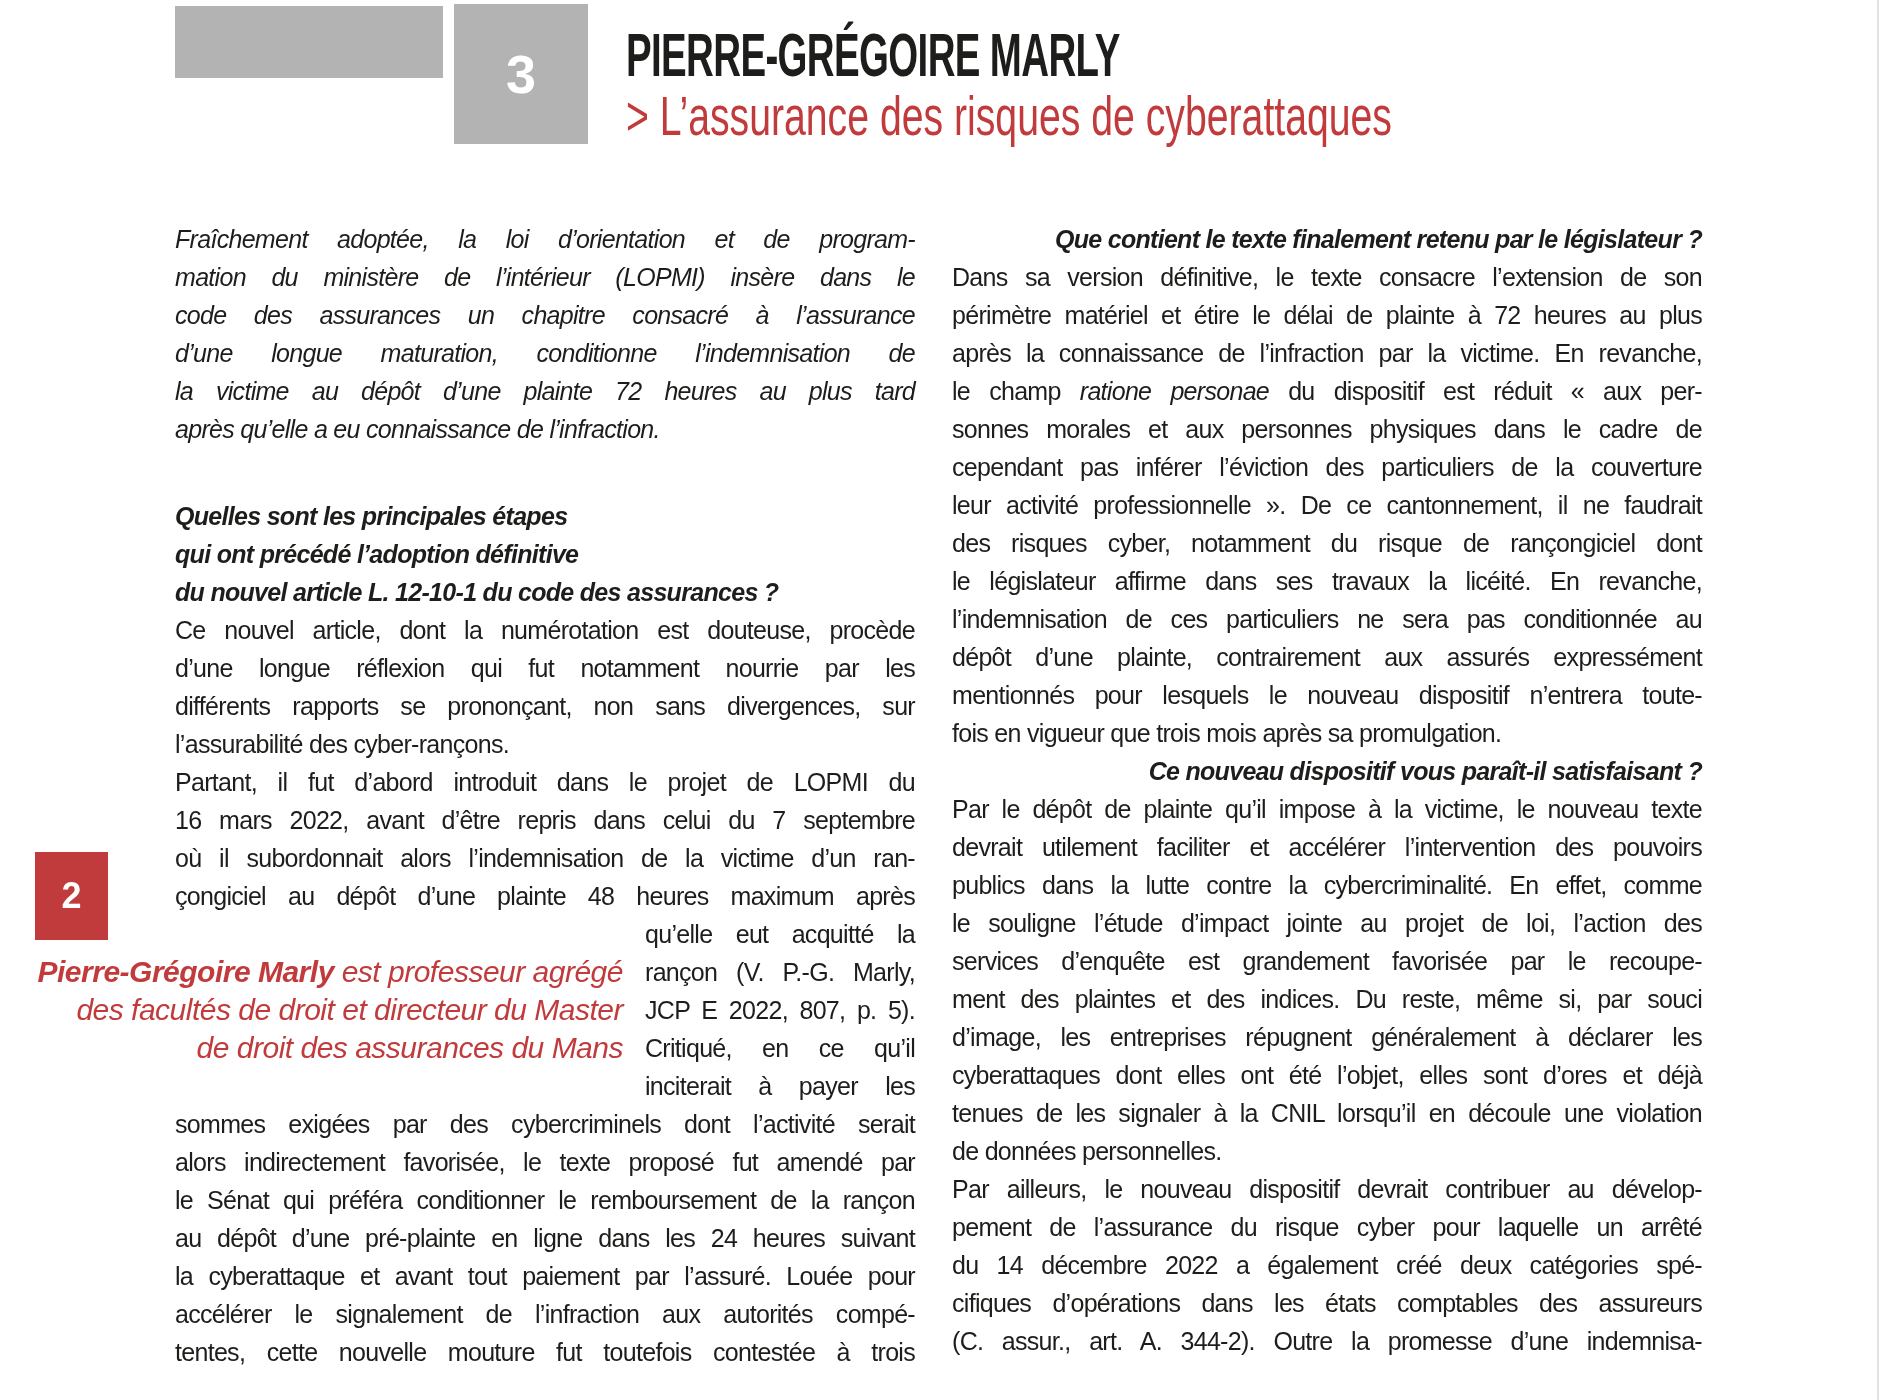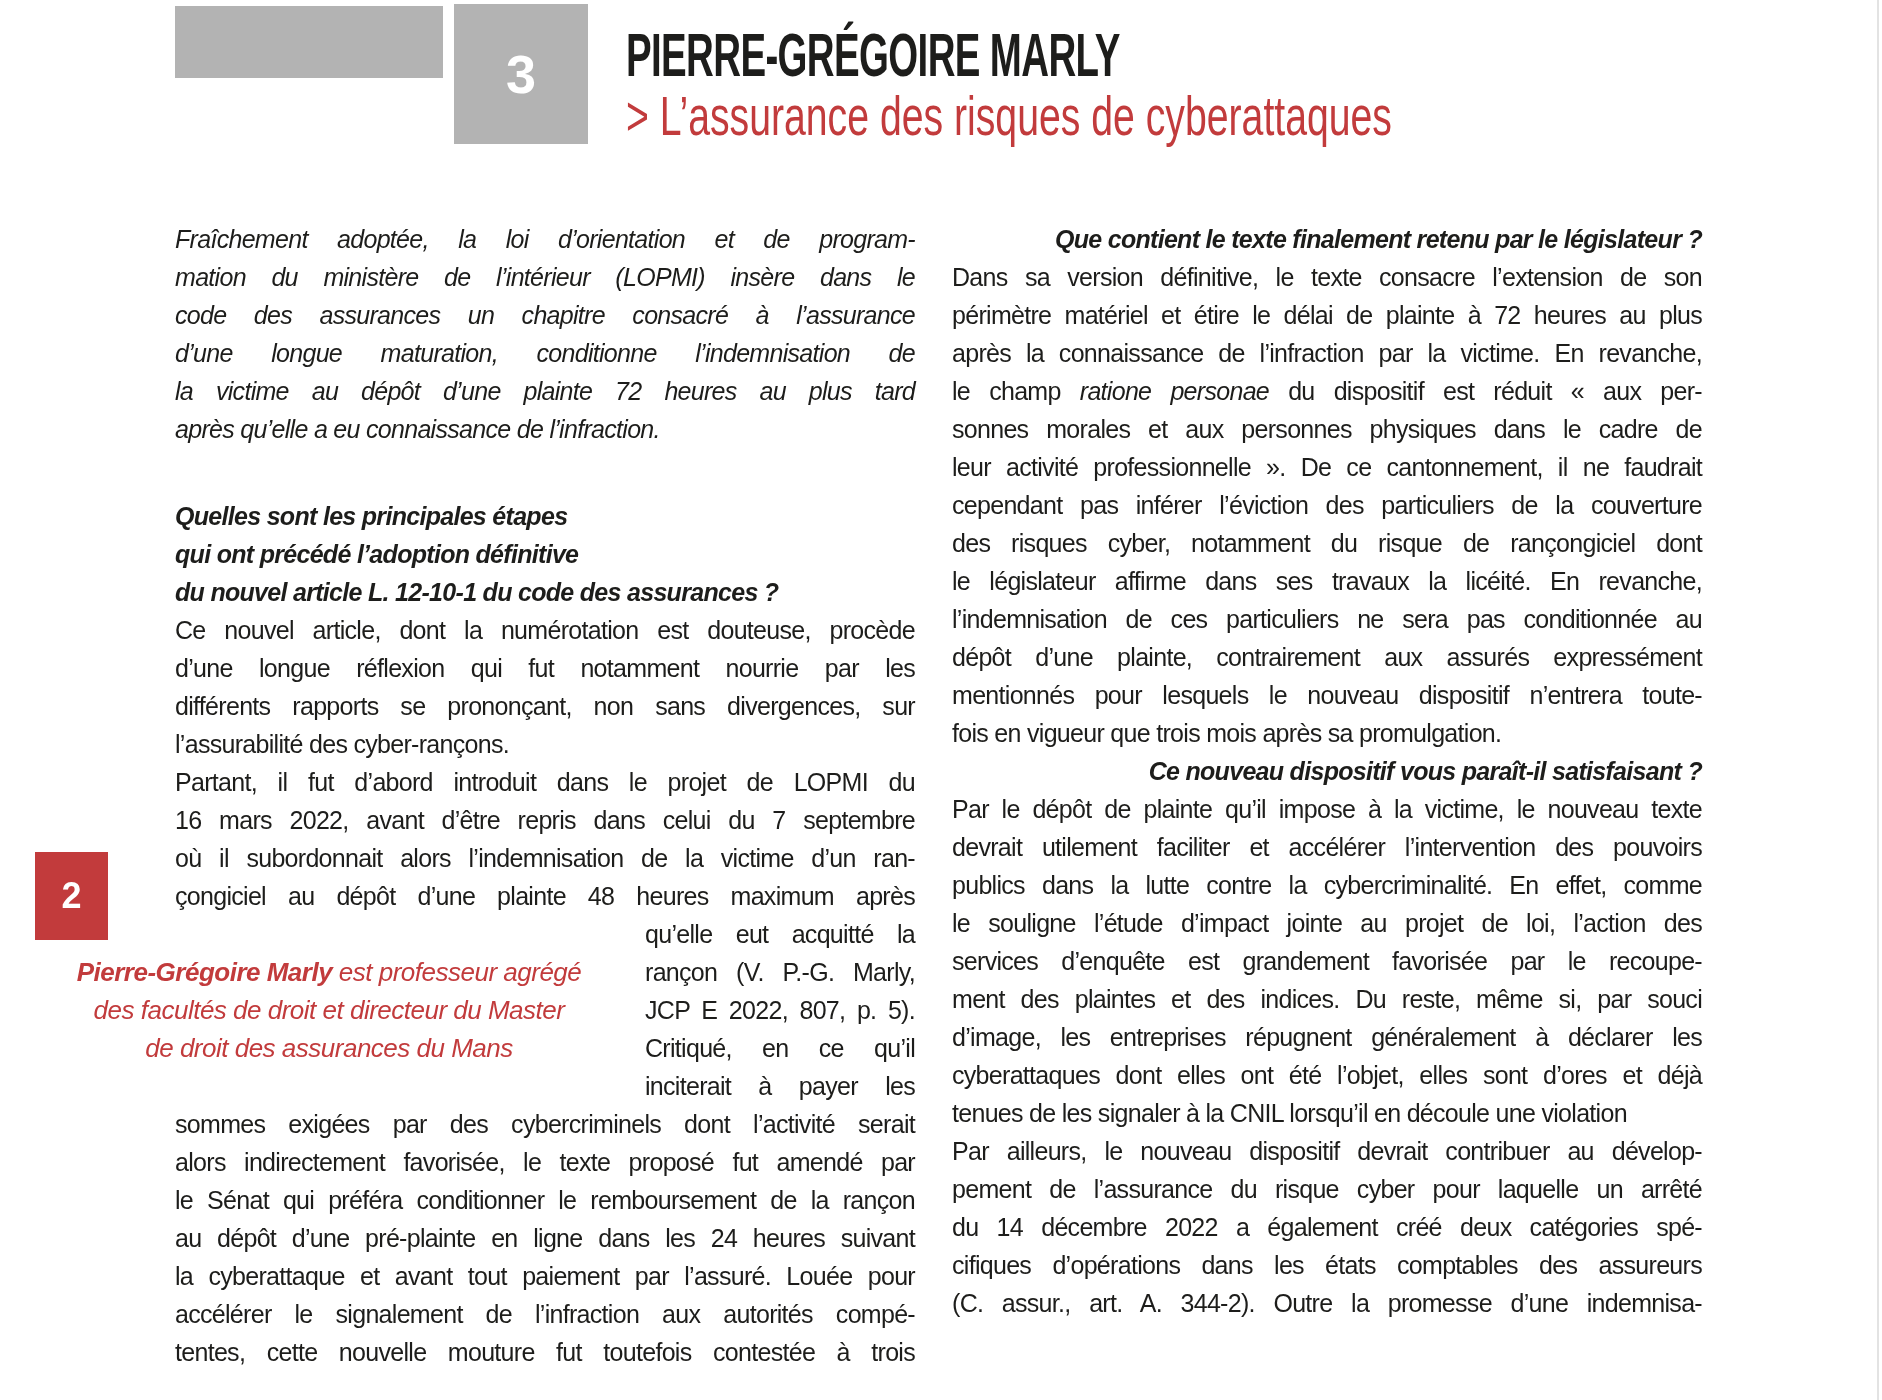--- a/index.html
+++ b/index.html
@@ -53,21 +53,21 @@
   .qhead-single{font-weight:700;font-style:italic;text-align:right;}
   em{font-style:italic;}
 
   .gap49{margin-top:49px;}
   .gap46{}
 
   
   .wraprow{display:flex;justify-content:space-between;margin-left:-140px;width:880px;}
   .bio{
     width:588px;padding-top:38px;color:var(--red);font-style:italic;
-    font-size:26px;letter-spacing:-0.5px;text-align:center;
+    font-size:30px;letter-spacing:-0.5px;text-align:right;
   }
   .bio em{font-weight:700;font-style:italic;}
   .narrow{width:270px;}
 </style>
 </head>
 <body>
 
 <div class="page">
 
   <div class="hdr-rect"></div>
@@ -143,42 +143,43 @@
   <div class="col col-right">
 
     <div class="qhead-single">Que contient le texte finalement retenu par le législateur ?</div>
 
     <div class="just endleft">
         <div class="line">Dans sa version définitive, le texte consacre l’extension de son</div>
         <div class="line">périmètre matériel et étire le délai de plainte à 72 heures au plus</div>
         <div class="line">après la connaissance de l’infraction par la victime. En revanche,</div>
         <div class="line">le champ <em>ratione personae</em> du dispositif est réduit « aux per-</div>
         <div class="line">sonnes morales et aux personnes physiques dans le cadre de</div>
+        <div class="line">cependant pas inférer l’éviction des particuliers de la couverture</div>
         <div class="line">leur activité professionnelle ». De ce cantonnement, il ne faudrait</div>
-        <div class="line">cependant pas inférer l’éviction des particuliers de la couverture</div>
         <div class="line">des risques cyber, notamment du risque de rançongiciel dont</div>
         <div class="line">le législateur affirme dans ses travaux la licéité. En revanche,</div>
         <div class="line">l’indemnisation de ces particuliers ne sera pas conditionnée au</div>
         <div class="line">dépôt d’une plainte, contrairement aux assurés expressément</div>
         <div class="line">mentionnés pour lesquels le nouveau dispositif n’entrera toute-</div>
         <div class="line">fois en vigueur que trois mois après sa promulgation.</div>
       </div>
 
     <div class="qhead-single gap46">Ce nouveau dispositif vous paraît-il satisfaisant ?</div>
 
     <div class="just endleft">
         <div class="line">Par le dépôt de plainte qu’il impose à la victime, le nouveau texte</div>
         <div class="line">devrait utilement faciliter et accélérer l’intervention des pouvoirs</div>
         <div class="line">publics dans la lutte contre la cybercriminalité. En effet, comme</div>
         <div class="line">le souligne l’étude d’impact jointe au projet de loi, l’action des</div>
         <div class="line">services d’enquête est grandement favorisée par le recoupe-</div>
         <div class="line">ment des plaintes et des indices. Du reste, même si, par souci</div>
         <div class="line">d’image, les entreprises répugnent généralement à déclarer les</div>
         <div class="line">cyberattaques dont elles ont été l’objet, elles sont d’ores et déjà</div>
         <div class="line">tenues de les signaler à la CNIL lorsqu’il en découle une violation</div>
+        <div class="line">de données personnelles.</div>
       </div>
 
     <div class="just">
         <div class="line">Par ailleurs, le nouveau dispositif devrait contribuer au dévelop-</div>
         <div class="line">pement de l’assurance du risque cyber pour laquelle un arrêté</div>
         <div class="line">du 14 décembre 2022 a également créé deux catégories spé-</div>
         <div class="line">cifiques d’opérations dans les états comptables des assureurs</div>
         <div class="line">(C. assur., art. A. 344-2). Outre la promesse d’une indemnisa-</div>
       </div>
   </div>

